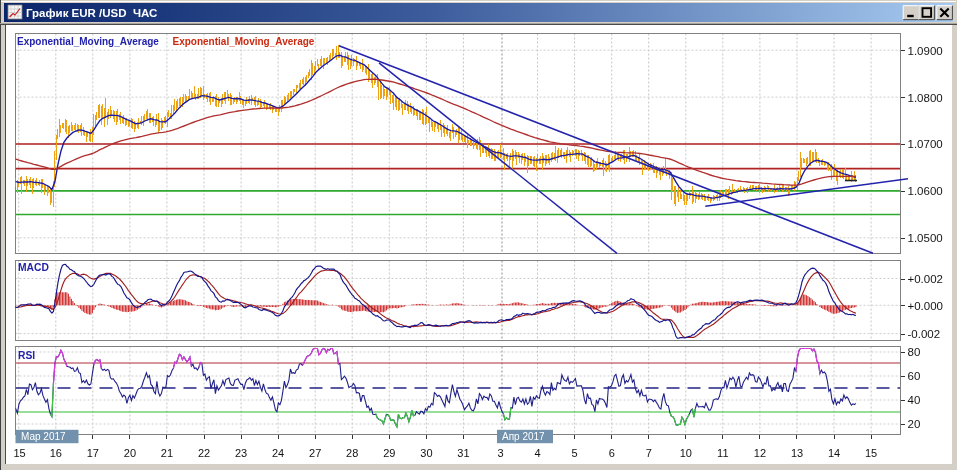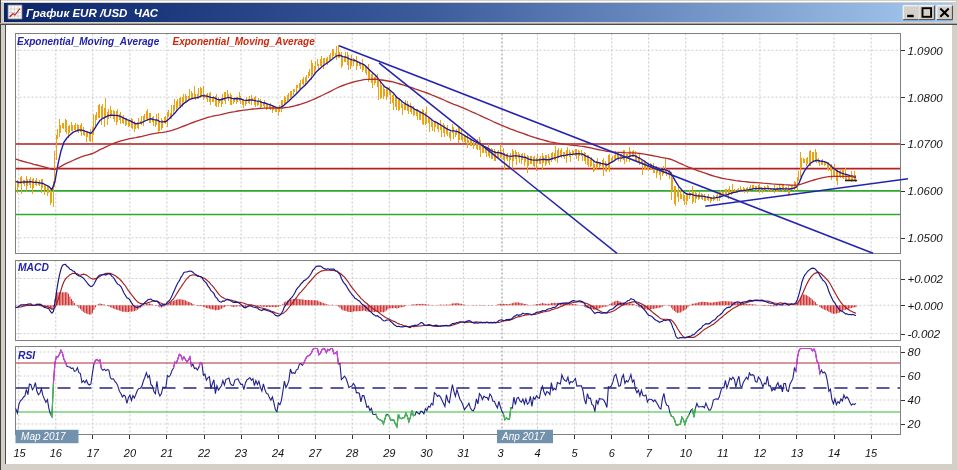--- a/index.html
+++ b/index.html
@@ -1,14 +1,14 @@
 <!DOCTYPE html>
 <html><head><meta charset="utf-8"><title>EUR/USD</title>
 <style>html,body{margin:0;padding:0;background:#d4d0c8;width:957px;height:470px;overflow:hidden;font-family:"Liberation Sans",sans-serif;}
-#w{position:relative;width:957px;height:372px;font-style:italic;}</style></head>
+#w{position:relative;width:957px;height:372px;}</style></head>
 <body>
 <div id="w"><svg width="957" height="470" viewBox="0 0 957 470" font-family="Liberation Sans, sans-serif" shape-rendering="auto">
       <defs>
         <linearGradient id="tg" x1="0" y1="0" x2="1" y2="0">
           <stop offset="0" stop-color="#0a246a"></stop>
           <stop offset="0.45" stop-color="#3c5c9c"></stop>
           <stop offset="1" stop-color="#a6caf0"></stop>
         </linearGradient>
         <clipPath id="cpm">
           <rect x="15.5" y="33.5" width="885.0" height="220.0"></rect>

